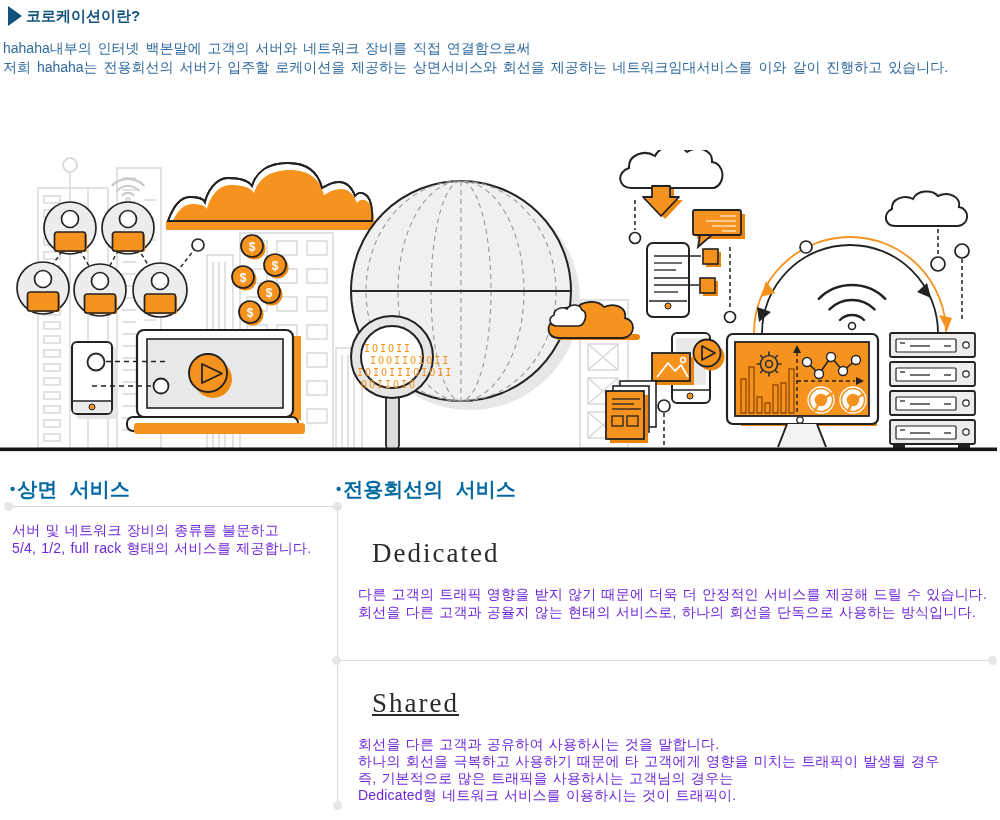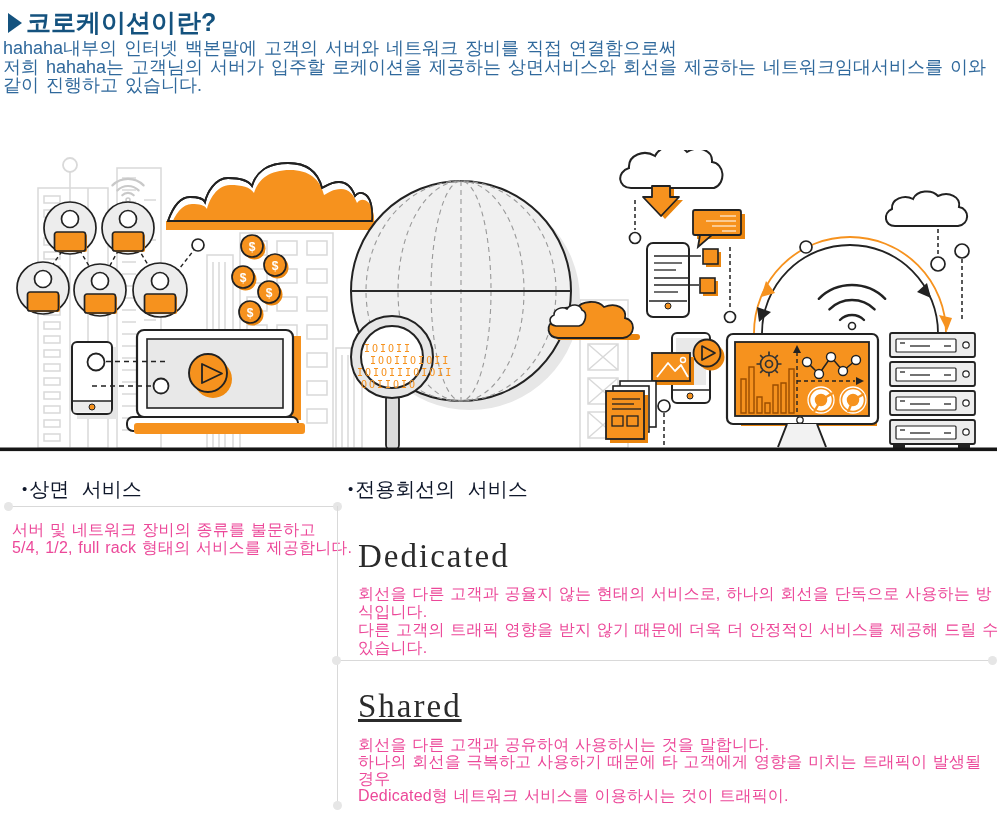--- a/index.html
+++ b/index.html
@@ -1,43 +1,43 @@
 <!DOCTYPE html>
 <html><head>
 <meta charset="utf-8">
 <style>
   * { margin:0; padding:0; box-sizing:border-box; }
   html,body { width:1000px; height:820px; background:#fff; font-family:"Liberation Sans","DejaVu Sans",sans-serif; overflow:hidden; }
   #title-row { position:absolute; left:8px; top:6px; display:flex; align-items:center; }
   #title-arrow { width:0; height:0; border-left:14px solid #14527e; border-top:10px solid transparent; border-bottom:10px solid transparent; margin-right:4px; }
-  #page-title { font-size:25px; font-weight:bold; color:#14527e; }
-  #intro { position:absolute; left:3px; top:39px; font-size:18px; line-height:18.5px; color:#30699c; word-spacing:2px; }
+  #page-title { font-size:15px; font-weight:bold; color:#14527e; }
+  #intro { position:absolute; left:3px; top:39px; font-size:14px; line-height:18.5px; color:#30699c; word-spacing:2px; }
   #illu { position:absolute; left:0; top:150px; }
-  .sec-head { position:absolute; font-size:20px; font-weight:normal; color:#0f172a; word-spacing:7px;margin-left:12px; }
+  .sec-head { position:absolute; font-size:20px; font-weight:bold; color:#0369a1; word-spacing:7px; }
   .sec-head .bullet { font-size:15px; vertical-align:2px; margin-right:2px; }
   .hline { position:absolute; height:1px; background:#d9d9d9; }
   .vline { position:absolute; width:1px; background:#d9d9d9; }
   .dot { position:absolute; width:9px; height:9px; border-radius:50%; background:#e6e6e6; }
-  .body-text { position:absolute; font-size:16px; color:#ec4899; word-spacing:1px; letter-spacing:0.2px; }
+  .body-text { position:absolute; font-size:14px; color:#6d28d9; word-spacing:1px; letter-spacing:0.2px; }
   #floor-text { left:12px; top:521px; line-height:18px; }
   #ded-text { left:358px; top:585px; line-height:18px; }
   #sha-text { left:358px; top:736px; line-height:17px; }
-  .en-head { position:absolute; left:358px; font-family:"Liberation Serif","DejaVu Serif",serif; font-size:33px; color:#2b2b2b; letter-spacing:2px; }
+  .en-head { position:absolute; left:372px; font-family:"Liberation Serif","DejaVu Serif",serif; font-size:27px; color:#2b2b2b; letter-spacing:2px; }
 </style>
 </head>
 <body>
 
 <div id="title-row">
   <span id="title-arrow"></span>
   <span id="page-title">코로케이션이란?</span>
 </div>
 
 <div id="intro">
   <div>hahaha내부의 인터넷 백본말에 고객의 서버와 네트워크 장비를 직접 연결함으로써</div>
-  <div>저희 hahaha는 고객님의 서버가 입주할 로케이션을 제공하는 상면서비스와 회선을 제공하는 네트워크임대서비스를 이와 같이 진행하고 있습니다.</div>
+  <div>저희 hahaha는 전용회선의 서버가 입주할 로케이션을 제공하는 상면서비스와 회선을 제공하는 네트워크임대서비스를 이와 같이 진행하고 있습니다.</div>
 </div>
 
 <svg id="illu" width="1000" height="310" viewBox="0 150 1000 310" xmlns="http://www.w3.org/2000/svg">
 
   <g stroke="#d9d9d9" fill="#ffffff" stroke-width="1.5">
     <rect x="38" y="188" width="70" height="260"></rect>
     <path fill="none" d="M44,196h16v7h-16z M44,210h16v7h-16z M44,224h16v7h-16z M44,238h16v7h-16z M44,252h16v7h-16z M44,266h16v7h-16z M44,280h16v7h-16z M44,294h16v7h-16z M44,308h16v7h-16z M44,322h16v7h-16z M44,336h16v7h-16z M44,350h16v7h-16z M44,364h16v7h-16z M44,378h16v7h-16z M44,392h16v7h-16z M44,406h16v7h-16z M44,420h16v7h-16z M44,434h16v7h-16z"></path>
     <line x1="88" y1="188" x2="88" y2="448"></line>
     <rect x="117" y="168" width="44" height="280"></rect>
     <path fill="none" d="M122,178h14 M122,190h14 M122,202h14 M122,214h14 M122,226h14 M122,238h14 M122,250h14 M122,262h14 M122,274h14 M122,286h14 M122,298h14 M122,310h14 M122,322h14 M122,334h14 M122,346h14 M122,358h14 M122,370h14 M122,382h14 M122,394h14 M122,406h14 M122,418h14 M122,430h14 M144,200h12 M144,240h12 M144,280h12 M144,320h12 M144,360h12 M144,400h12"></path>
@@ -372,26 +372,27 @@
 </div>
 
 <div class="sec-head" style="left:336px; top:476px;">
   <span class="bullet">•</span><span>전용회선의 서비스</span>
 </div>
 <div class="vline" style="left:337px; top:506px; height:300px;"></div>
 <div class="dot" style="left:333px; top:801px;"></div>
 
 <div class="en-head" style="top:538px;">Dedicated</div>
 <div id="ded-text" class="body-text">
+  <div>다른 고객의 트래픽 영향을 받지 않기 때문에 더욱 더 안정적인 서비스를 제공해 드릴 수 있습니다.</div>
   <div>회선을 다른 고객과 공율지 않는 현태의 서비스로, 하나의 회선을 단독으로 사용하는 방식입니다.</div>
-  <div>다른 고객의 트래픽 영향을 받지 않기 때문에 더욱 더 안정적인 서비스를 제공해 드릴 수 있습니다.</div>
 </div>
 
 <div class="hline" style="left:336px; top:660px; width:656px;"></div>
 <div class="dot" style="left:332px; top:656px;"></div>
 <div class="dot" style="left:988px; top:656px;"></div>
 
 <div class="en-head" style="top:688px;text-decoration:underline;">Shared</div>
 <div id="sha-text" class="body-text">
   <div>회선을 다른 고객과 공유하여 사용하시는 것을 말합니다.</div>
   <div>하나의 회선을 극복하고 사용하기 때문에 타 고객에게 영향을 미치는 트래픽이 발생될 경우</div>
+  <div>즉, 기본적으로 많은 트래픽을 사용하시는 고객님의 경우는</div>
   <div>Dedicated형 네트워크 서비스를 이용하시는 것이 트래픽이.</div>
 </div>
 
 </body></html>

